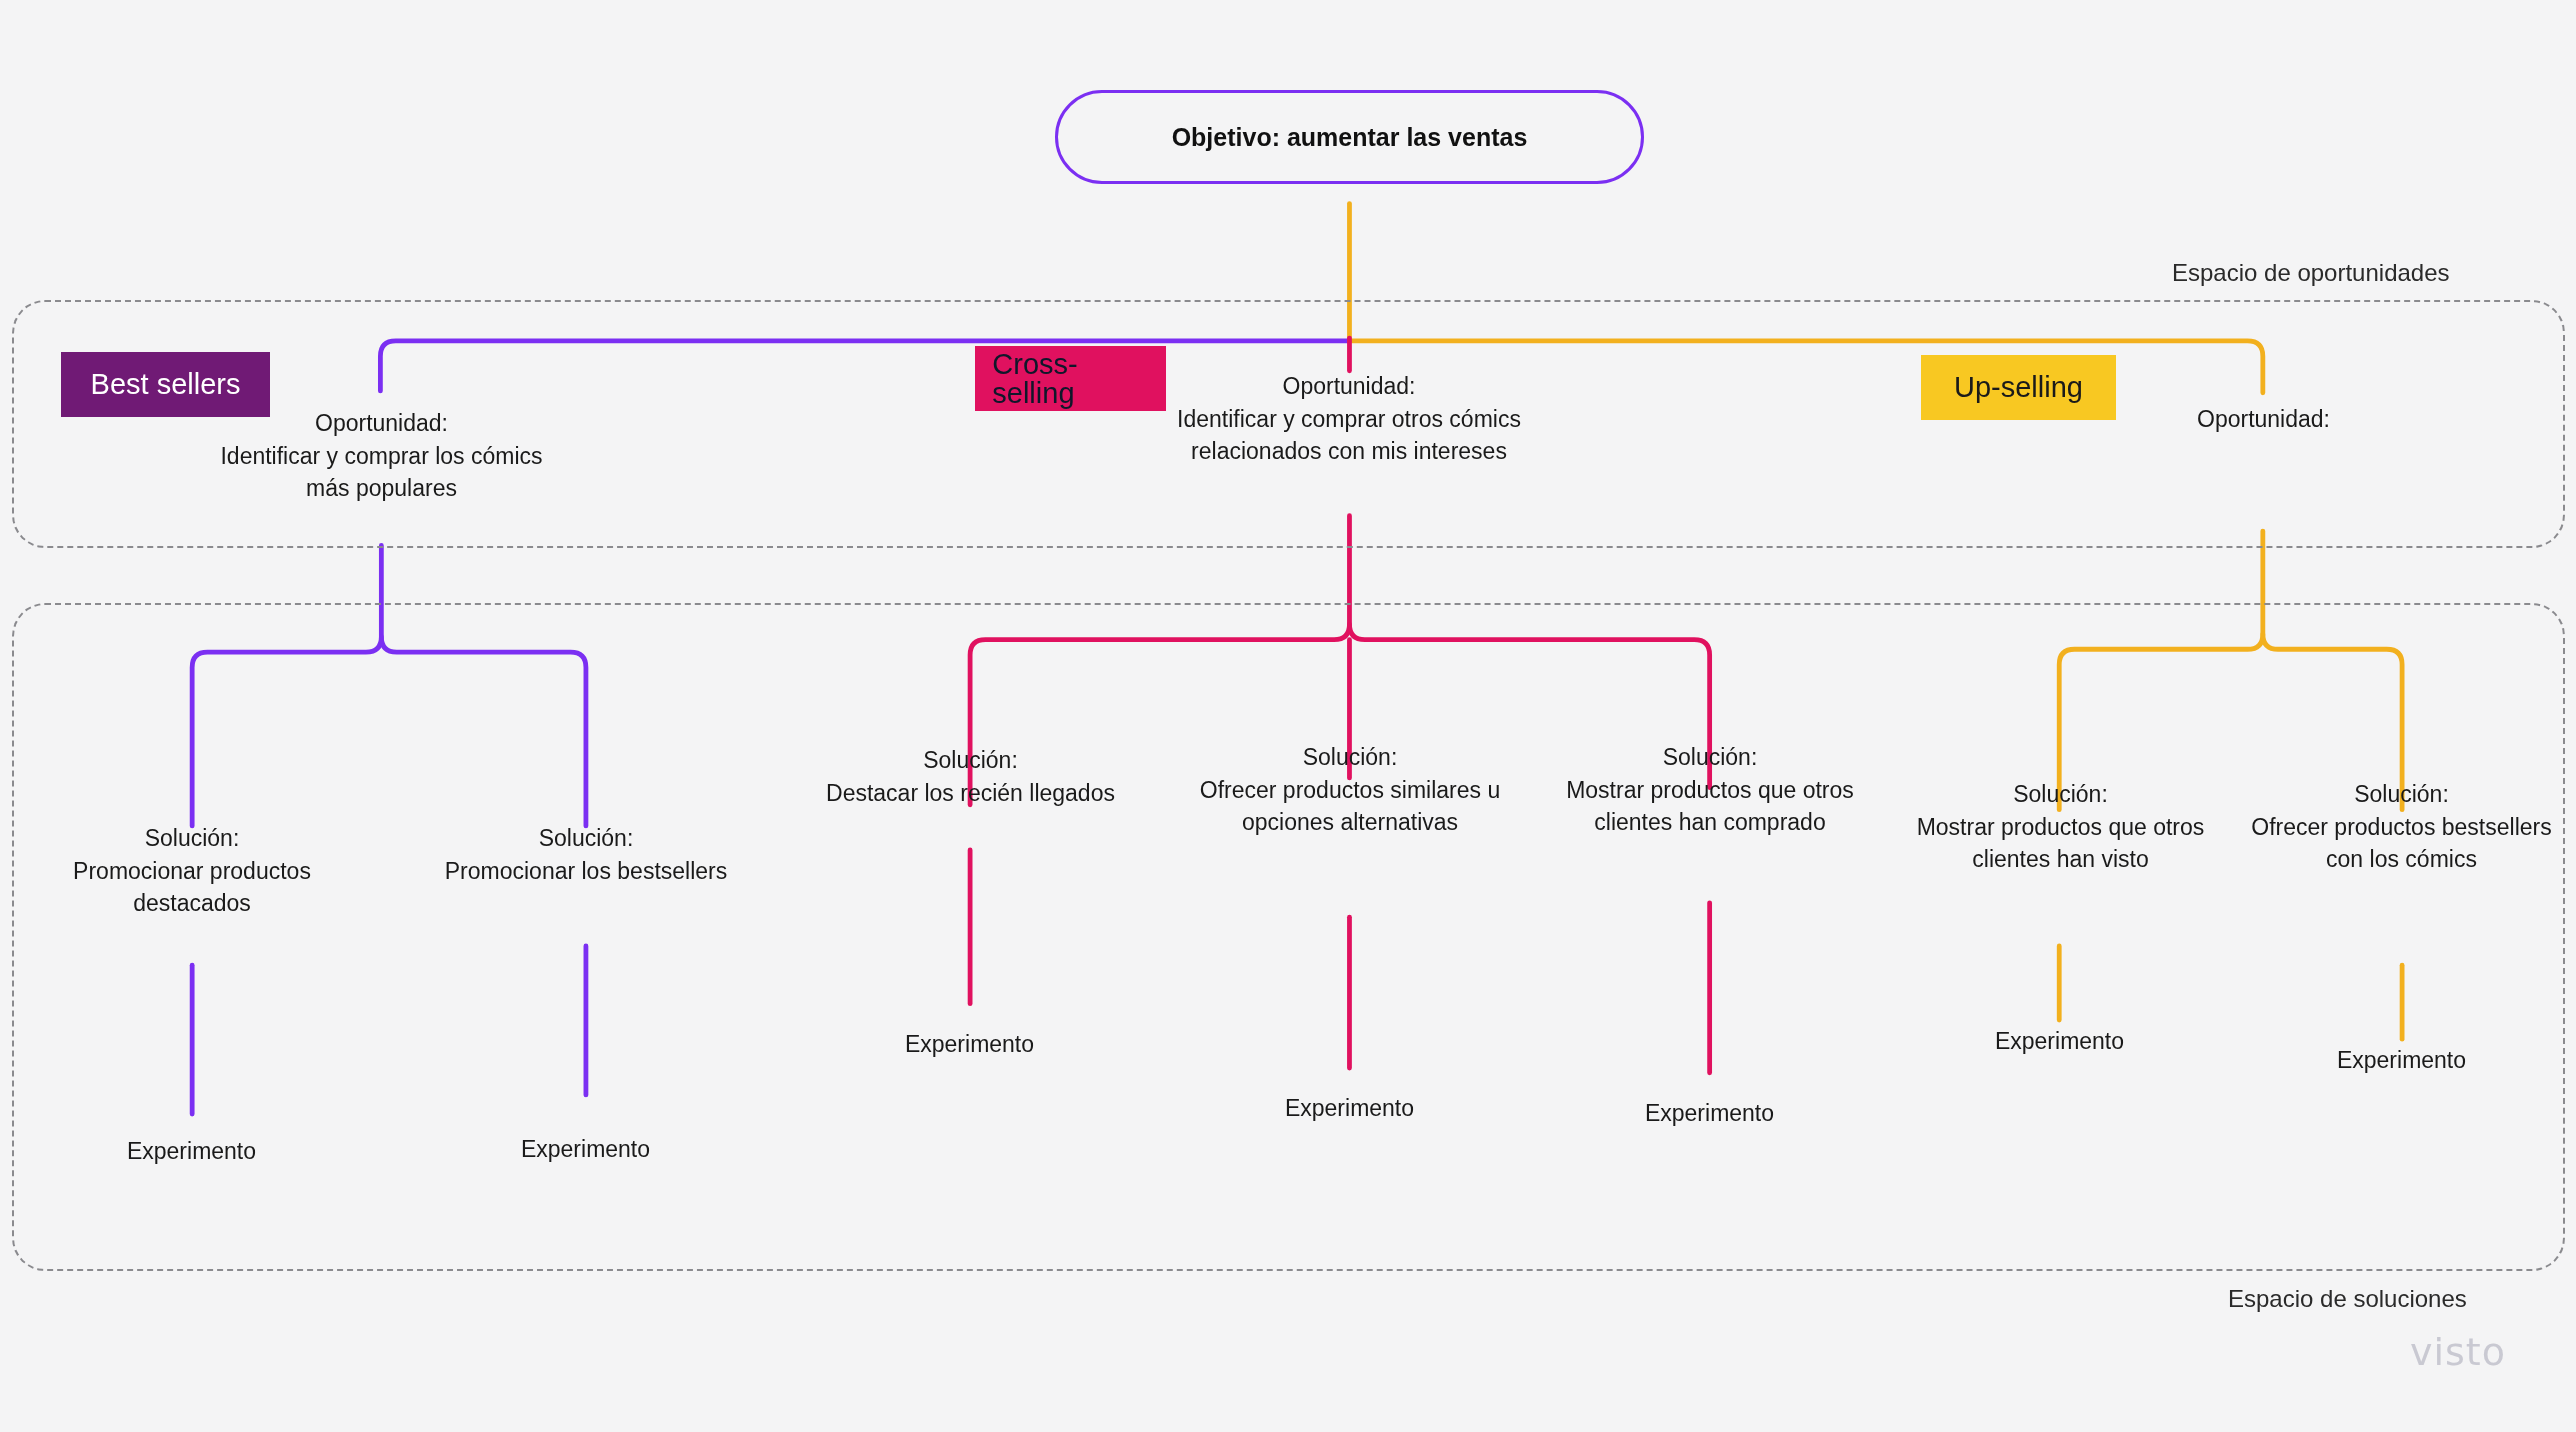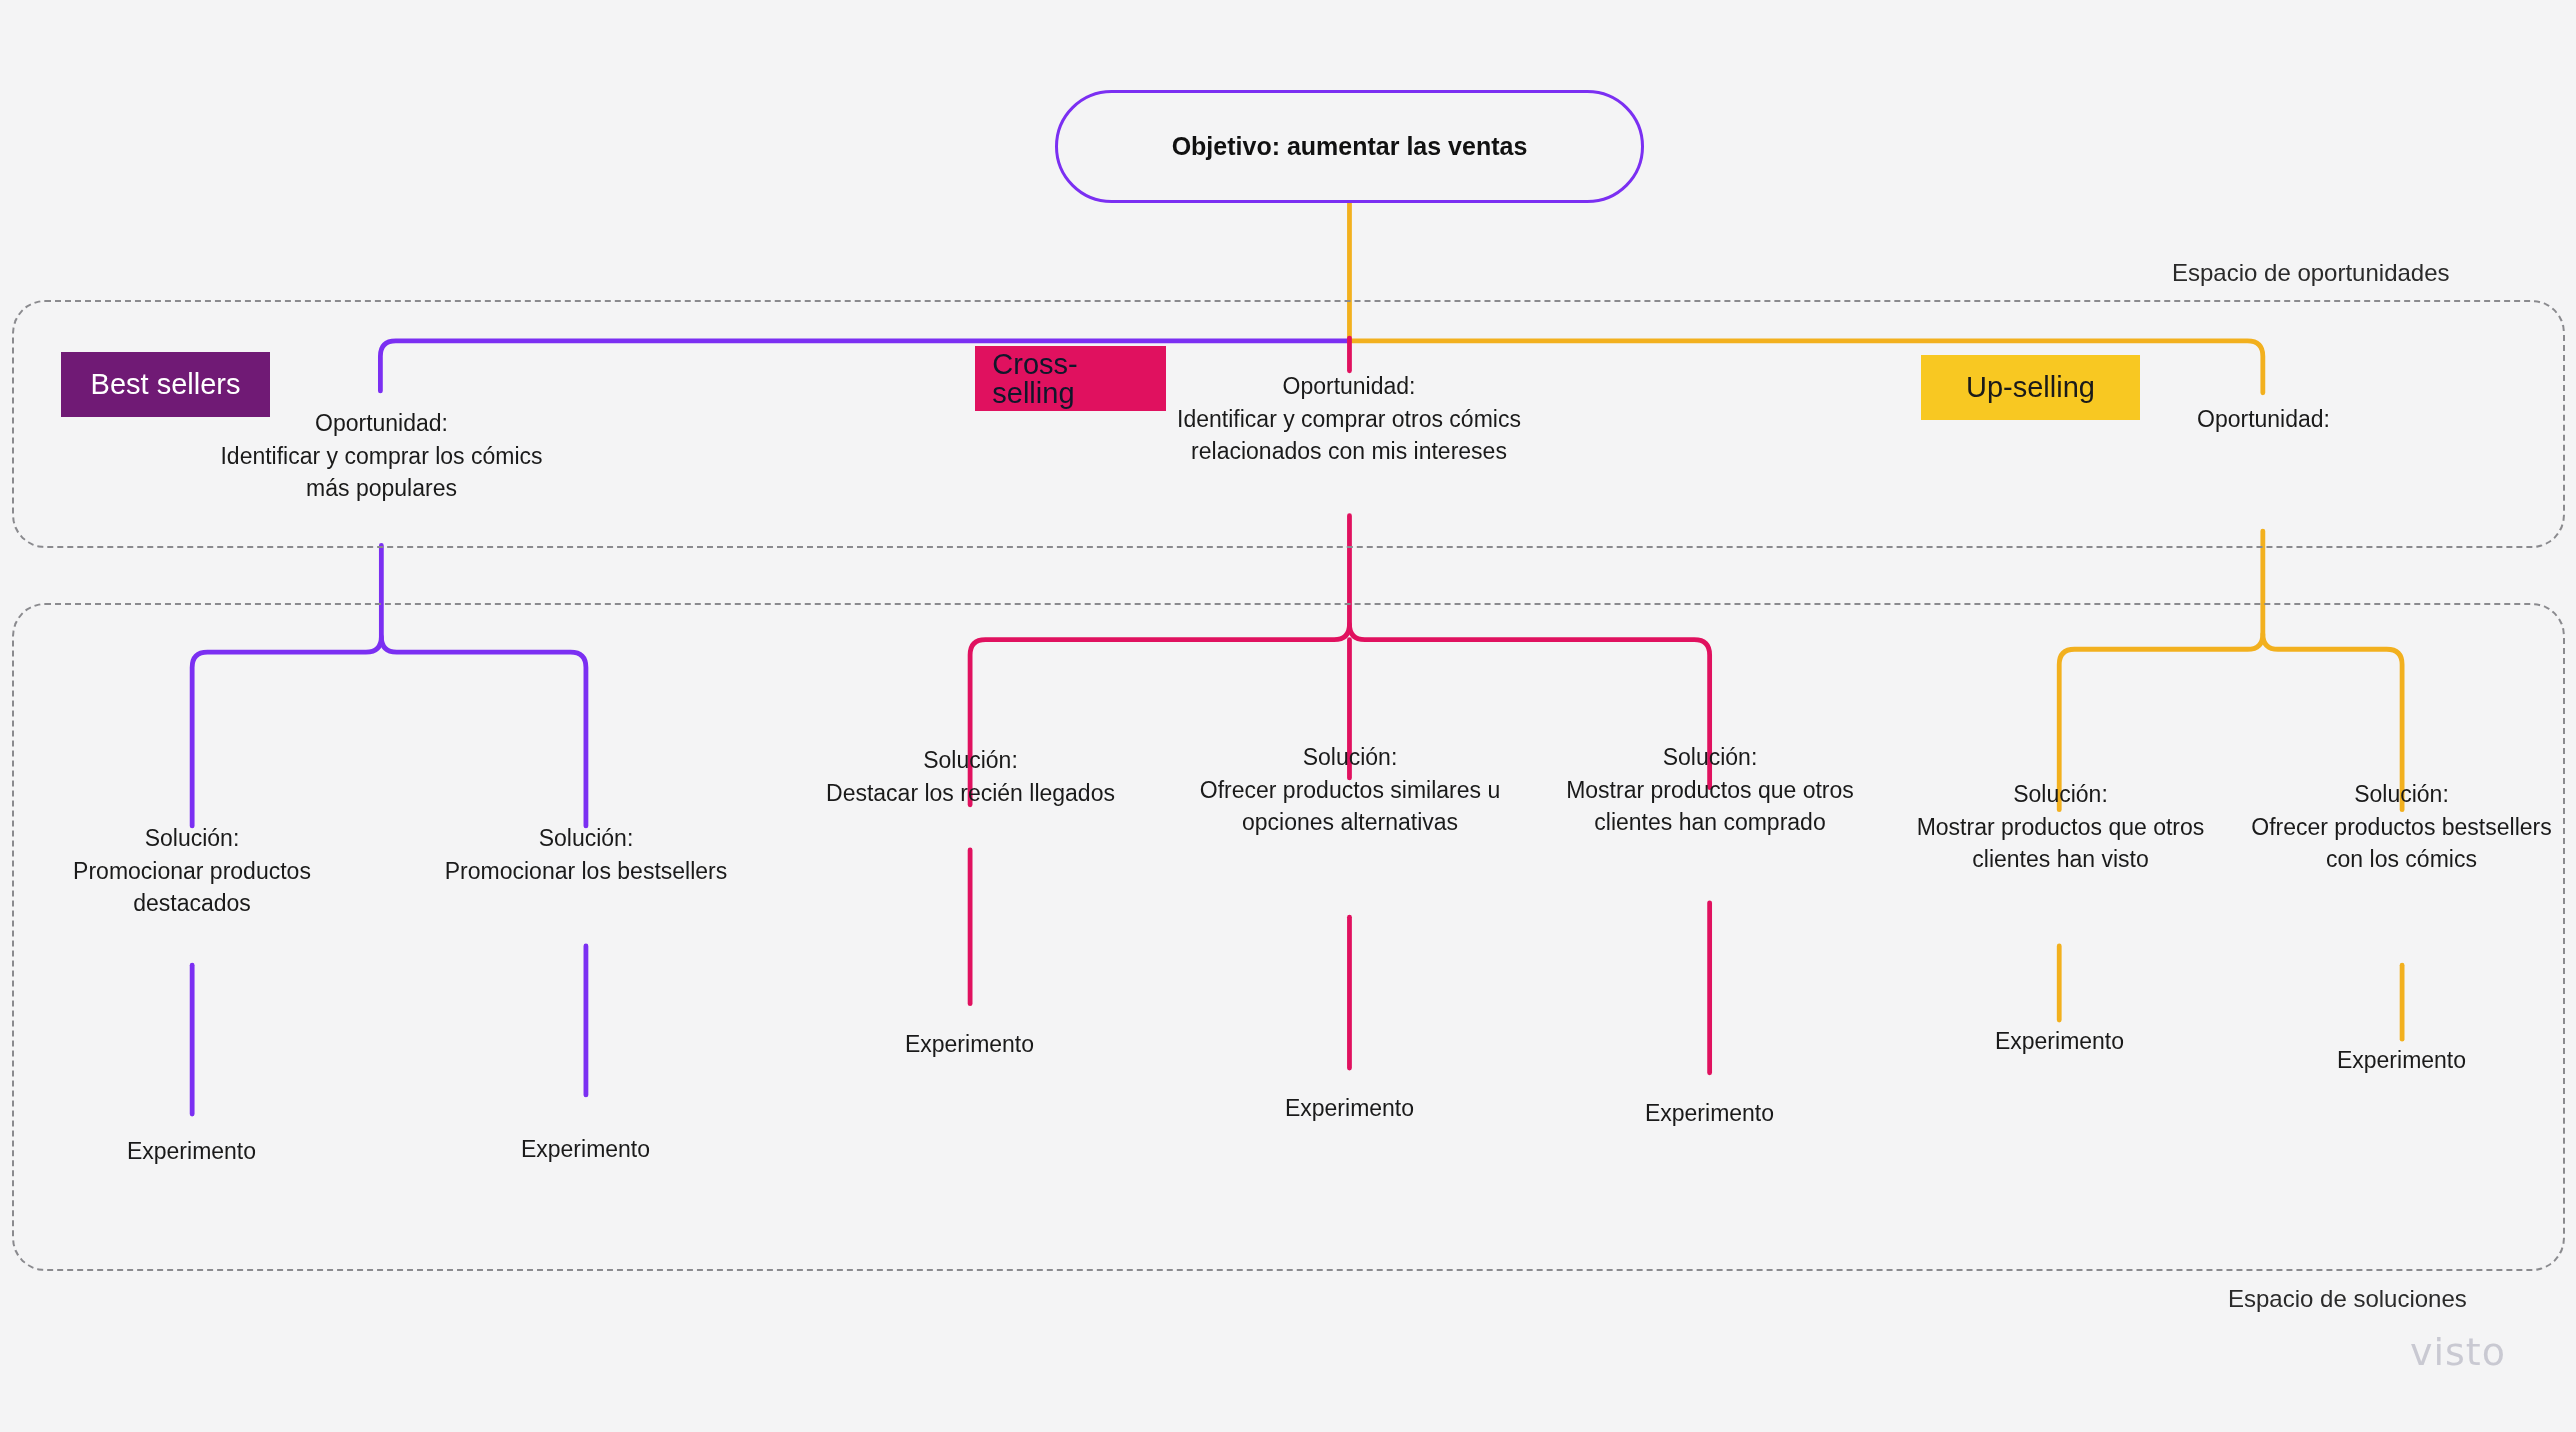--- a/index.html
+++ b/index.html
@@ -118,21 +118,21 @@
       <path d="M2501,1005 L2501,1082" stroke="#f2b01e"></path>
     </g>
   </svg>
 
   <div class="zone" style="left:11.5px;top:300px;width:2553px;height:248px;"></div>
   <div class="zone-label" style="left:2172px;top:259px;">Espacio de oportunidades</div>
 
   <div class="zone" style="left:11.5px;top:603px;width:2553px;height:668px;"></div>
   <div class="zone-label" style="left:2228px;top:1285px;">Espacio de soluciones</div>
 
-  <div class="goal" style="left:1055px;top:90px;width:589px;height:113px;">
+  <div class="goal" style="left:1055px;top:90px;width:589px;height:94px;">
     <span>Objetivo: aumentar las ventas</span>
   </div>
 
   <div class="tag purple" style="left:61px;top:352px;width:209px;height:65px;">
     <span>Best sellers</span>
   </div>
   <div class="node" style="left:207px;top:407px;width:349px;">
     <div class="hd">Oportunidad:</div>
     <div class="bd">Identificar y comprar los cómics más populares</div>
   </div>
@@ -168,21 +168,21 @@
     <div class="bd">Ofrecer productos similares u opciones alternativas</div>
   </div>
   <div class="exp" style="left:1196px;top:1095px;width:307px;">Experimento</div>
 
   <div class="node" style="left:1537px;top:741px;width:346px;">
     <div class="hd">Solución:</div>
     <div class="bd">Mostrar productos que otros clientes han comprado</div>
   </div>
   <div class="exp" style="left:1556px;top:1100px;width:307px;">Experimento</div>
 
-  <div class="tag yellow" style="left:1921px;top:355px;width:219px;height:65px;">
+  <div class="tag yellow" style="left:1921px;top:355px;width:195px;height:65px;">
     <span>Up-selling</span>
   </div>
   <div class="node" style="left:2084px;top:403px;width:359px;">
     <div class="hd">Oportunidad:</div>
   </div>
 
   <div class="node" style="left:1907px;top:778px;width:307px;">
     <div class="hd">Solución:</div>
     <div class="bd">Mostrar productos que otros clientes han visto</div>
   </div>

